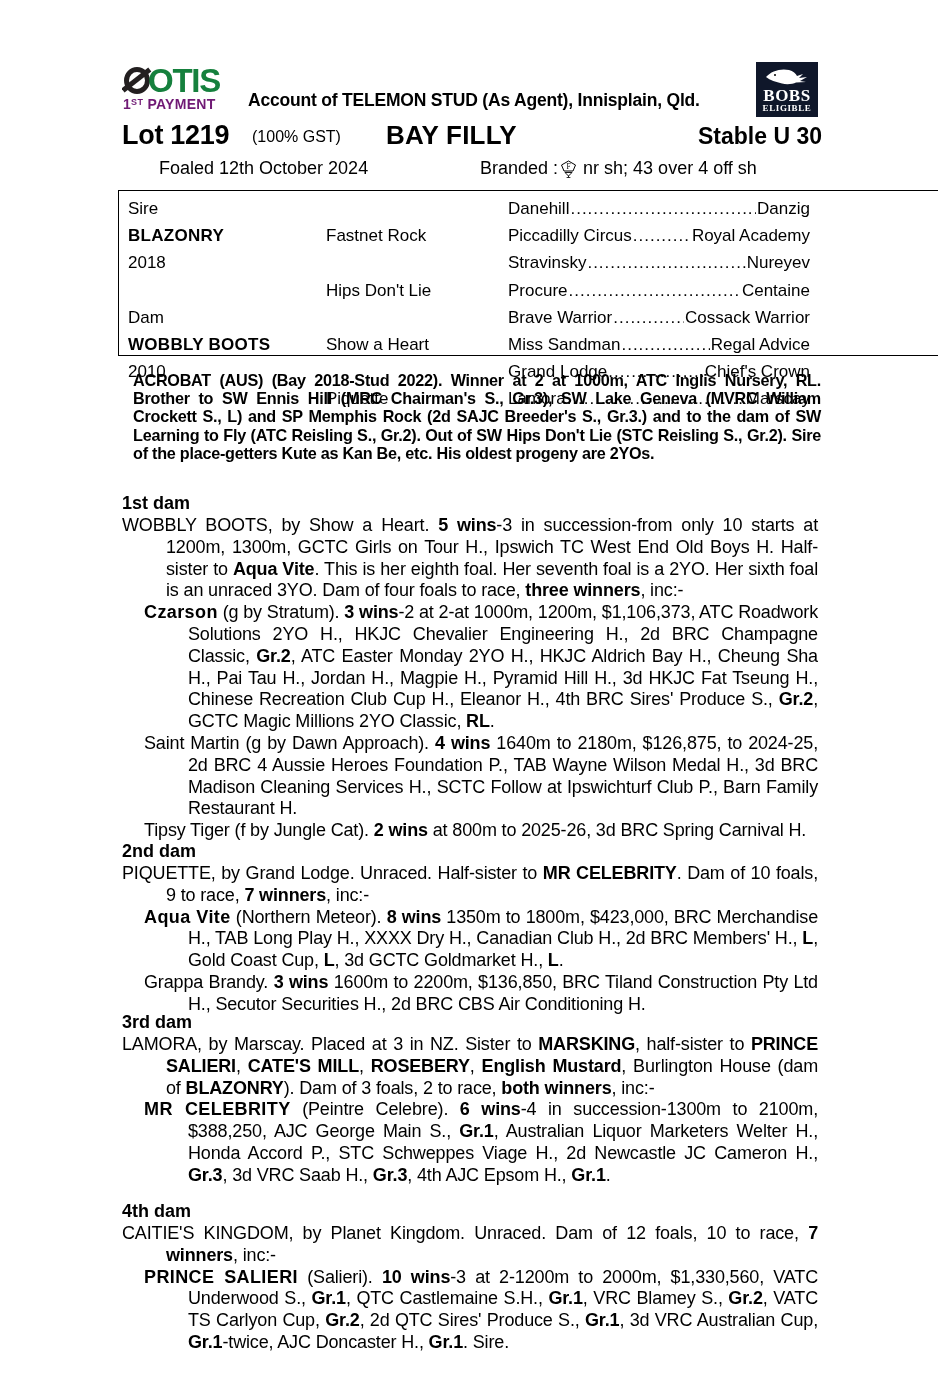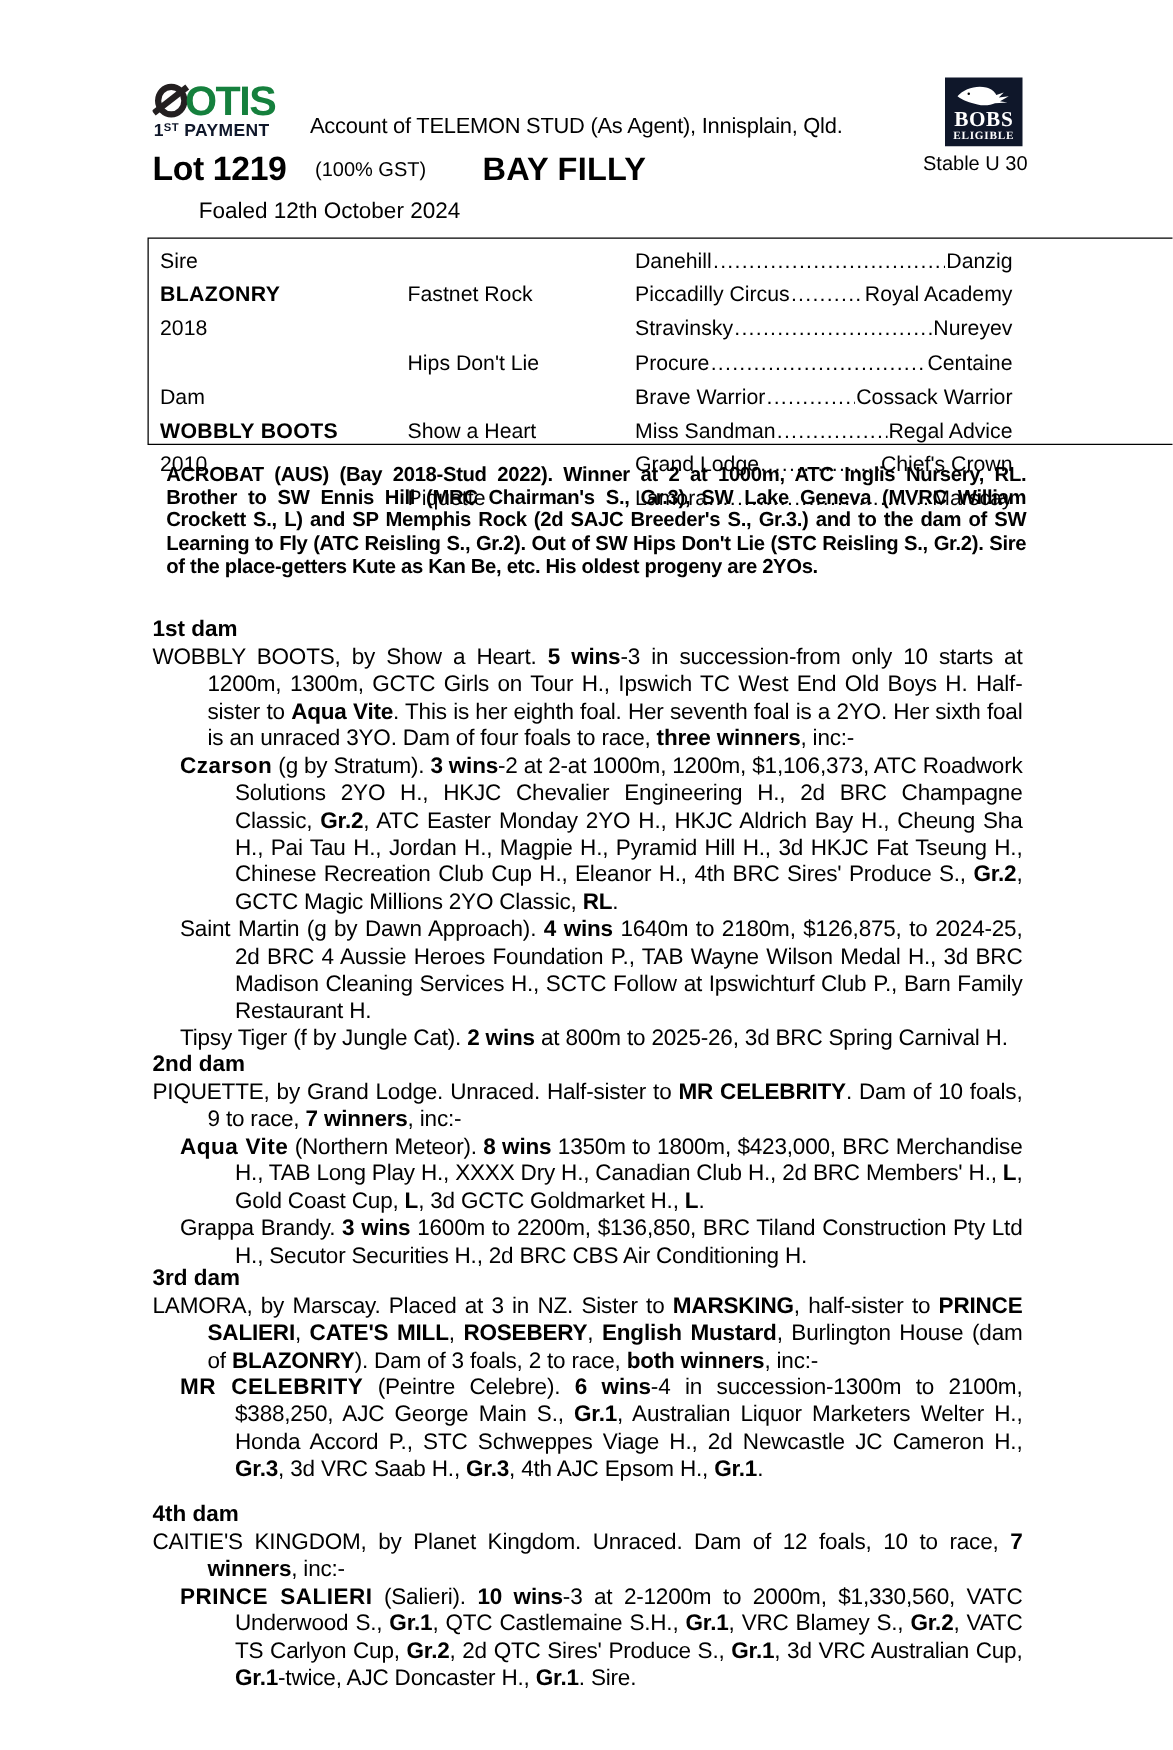--- a/index.html
+++ b/index.html
@@ -77,32 +77,32 @@
     transform: rotate(-38deg);
     transform-origin: left center;
   }
   .otis-sub {
     position: absolute;
     left: 1px;
     top: 32px;
     font-weight: bold;
     font-size: 14px;
     letter-spacing: 0.3px;
-    color: #0f172a;
+    color: #701a75;
   }
   .otis-sub sup {
     font-size: 9px;
     vertical-align: 4px;
   }
 
   .account-line {
     position: absolute;
     left: 126px;
     top: 32px;
-    font-weight: normal;
+    font-weight: bold;
     font-size: 17.5px;
     letter-spacing: -0.2px;
     white-space: nowrap;
   }
 
   .bobs-logo {
     position: absolute;
     left: 634px;
     top: 4px;
     width: 62px;
@@ -168,22 +168,22 @@
     left: 264px;
     top: 0px;
     font-weight: bold;
     font-size: 26px;
     letter-spacing: 0.2px;
   }
   .lot-stable {
     position: absolute;
     right: 0px;
     top: 3px;
-    font-weight: normal;
-    font-size: 16px;
+    font-weight: bold;
+    font-size: 23px;
     white-space: nowrap;
   }
 
   .foaled-row {
     position: absolute;
     left: 0px;
     top: 100px;
     width: 700px;
     height: 26px;
   }
@@ -343,20 +343,25 @@
 
     <div class="lot-row">
       <div class="lot-number">Lot 1219</div>
       <div class="lot-gst">(100% GST)</div>
       <div class="lot-colour-sex">BAY FILLY</div>
       <div class="lot-stable">Stable U 30</div>
     </div>
 
     <div class="foaled-row">
       <div class="foaled">Foaled 12th October 2024</div>
+      <div class="branded"><span>Branded :</span><span class="brand-glyph"><svg viewBox="0 0 17 18" style="position:absolute;left:0;top:0;width:17px;height:18px">
+              <polygon points="8.5,1 15.5,5 13,11 4,11 1.5,5" fill="none" stroke="#000" stroke-width="1"></polygon>
+              <text x="8.5" y="9" font-family="Liberation Serif, serif" font-size="7.5" text-anchor="middle" fill="#000">F</text>
+              <path d="M5 12.5 L12 12.5 L8.5 16 Z M8.5 16 L8.5 17.4 M6.6 17.6 L10.4 17.6" fill="none" stroke="#000" stroke-width="0.9"></path>
+            </svg></span> <span>nr sh; 43 over 4 off sh</span></div>
     </div>
   </div>
 
   <div class="pedigree">
     <div class="ped-col-a">
       <div class="ped-line">Sire</div>
       <div class="ped-line bold">BLAZONRY</div>
       <div class="ped-line">2018</div>
       <div class="ped-line blank">.</div>
       <div class="ped-line">Dam</div>

